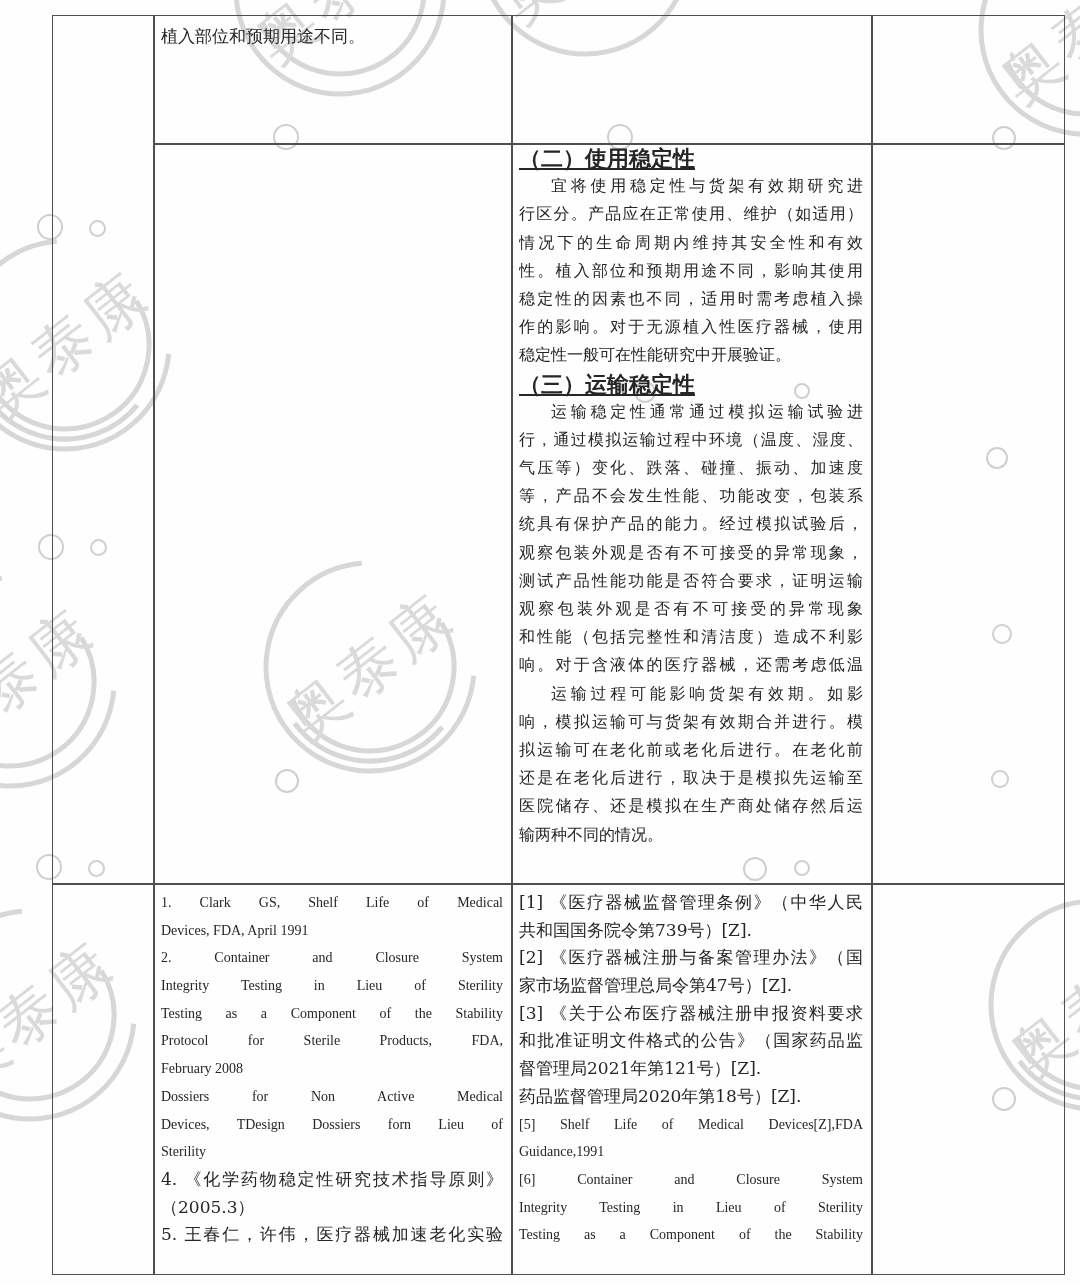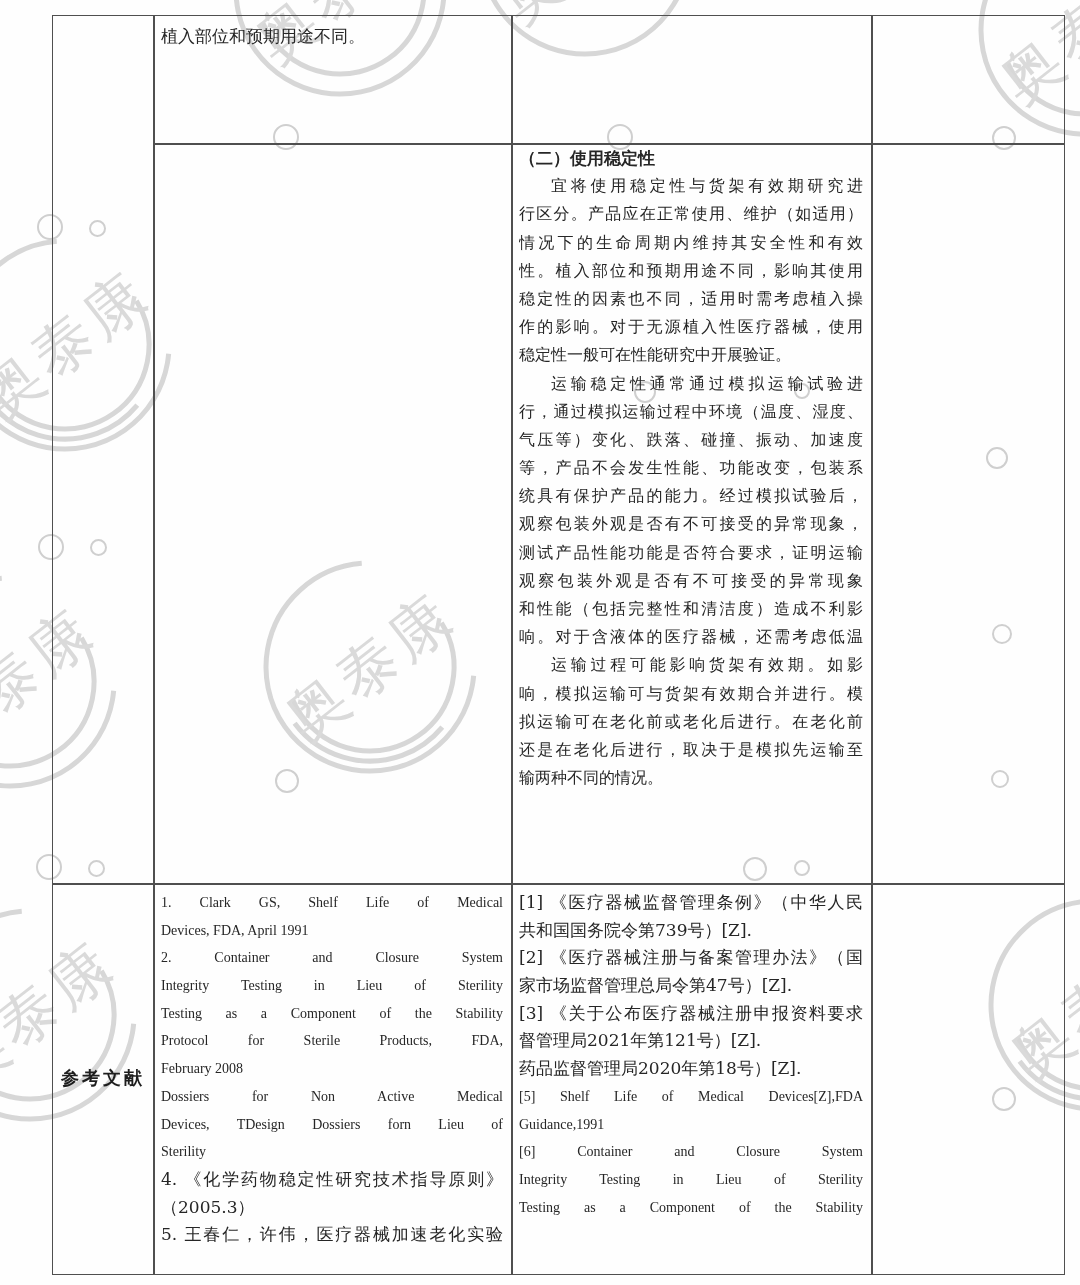--- a/index.html
+++ b/index.html
@@ -25,21 +25,21 @@
     font-size:16px;line-height:28.2px;height:28.2px;
     text-align:justify;overflow:hidden;color:#262626;
   }
   .jl{text-align-last:justify;}
   .bold{font-weight:bold;font-size:17px;}
   .indent{text-indent:2em;}
   .mono{font-family:Liberation Serif, serif;font-size:14px;}
   .cell-refs .ln{line-height:27.7px;height:27.7px;font-size:17px;}
   .cell-refs .ln.mono{font-size:14px;}
   .cell-b3 .ln{font-size:16px;}
-  .cell-b3 .ln.bold{font-size:17px;}
+  .cell-b3 .ln.bold{font-size:22px;text-decoration:underline;}
   .single-note{font-size:17px;line-height:26px;}
   .ref-label{
     display:flex;align-items:center;justify-content:center;
     font-weight:bold;font-size:18px;letter-spacing:3px;color:#1e1e1e;
   }
 </style>
 </head>
 <body>
 
 <div class="page">
@@ -160,40 +160,39 @@
 
     <div class="cell cell-b3" style="left:466px;top:128px;width:344px;">
         <div class="ln bold">（二）使用稳定性</div>
         <div class="ln jl indent">宜将使用稳定性与货架有效期研究进</div>
         <div class="ln jl">行区分。产品应在正常使用、维护（如适用）</div>
         <div class="ln jl">情况下的生命周期内维持其安全性和有效</div>
         <div class="ln jl">性。植入部位和预期用途不同，影响其使用</div>
         <div class="ln jl">稳定性的因素也不同，适用时需考虑植入操</div>
         <div class="ln jl">作的影响。对于无源植入性医疗器械，使用</div>
         <div class="ln">稳定性一般可在性能研究中开展验证。</div>
+        <div class="ln bold">（三）运输稳定性</div>
         <div class="ln jl indent">运输稳定性通常通过模拟运输试验进</div>
         <div class="ln jl">行，通过模拟运输过程中环境（温度、湿度、</div>
         <div class="ln jl">气压等）变化、跌落、碰撞、振动、加速度</div>
         <div class="ln jl">等，产品不会发生性能、功能改变，包装系</div>
         <div class="ln jl">统具有保护产品的能力。经过模拟试验后，</div>
         <div class="ln jl">观察包装外观是否有不可接受的异常现象，</div>
         <div class="ln jl">测试产品性能功能是否符合要求，证明运输</div>
         <div class="ln jl">观察包装外观是否有不可接受的异常现象</div>
         <div class="ln jl">和性能（包括完整性和清洁度）造成不利影</div>
         <div class="ln jl">响。对于含液体的医疗器械，还需考虑低温</div>
         <div class="ln jl indent">运输过程可能影响货架有效期。如影</div>
         <div class="ln jl">响，模拟运输可与货架有效期合并进行。模</div>
         <div class="ln jl">拟运输可在老化前或老化后进行。在老化前</div>
         <div class="ln jl">还是在老化后进行，取决于是模拟先运输至</div>
+        <div class="ln jl">医院储存、还是模拟在生产商处储存然后运</div>
         <div class="ln">输两种不同的情况。</div>
       </div>
 
-    <div class="cell ref-label" style="left:0;top:867px;width:100px;height:390px;">
-      <span>参考文献</span>
-    </div>
 
     <div class="cell cell-refs" style="left:108px;top:873px;width:342px;">
         <div class="ln jl mono">1. Clark GS, Shelf Life of Medical</div>
         <div class="ln mono">Devices, FDA, April 1991</div>
         <div class="ln jl mono">2. Container and Closure System</div>
         <div class="ln jl mono">Integrity Testing in Lieu of Sterility</div>
         <div class="ln jl mono">Testing as a Component of the Stability</div>
         <div class="ln jl mono">Protocol for Sterile Products, FDA,</div>
         <div class="ln mono">February 2008</div>
         <div class="ln jl mono">Dossiers for Non Active Medical</div>
@@ -203,20 +202,21 @@
         <div class="ln">（2005.3）</div>
         <div class="ln jl">5. 王春仁，许伟，医疗器械加速老化实验</div>
       </div>
 
     <div class="cell cell-refs" style="left:466px;top:873px;width:344px;">
         <div class="ln jl">[1] 《医疗器械监督管理条例》（中华人民</div>
         <div class="ln">共和国国务院令第739号）[Z].</div>
         <div class="ln jl">[2] 《医疗器械注册与备案管理办法》（国</div>
         <div class="ln">家市场监督管理总局令第47号）[Z].</div>
         <div class="ln jl">[3] 《关于公布医疗器械注册申报资料要求</div>
+        <div class="ln jl">和批准证明文件格式的公告》（国家药品监</div>
         <div class="ln">督管理局2021年第121号）[Z].</div>
         <div class="ln">药品监督管理局2020年第18号）[Z].</div>
         <div class="ln jl mono">[5] Shelf Life of Medical Devices[Z],FDA</div>
         <div class="ln mono">Guidance,1991</div>
         <div class="ln jl mono">[6] Container and Closure System</div>
         <div class="ln jl mono">Integrity Testing in Lieu of Sterility</div>
         <div class="ln jl mono">Testing as a Component of the Stability</div>
       </div>
   </div>
 

